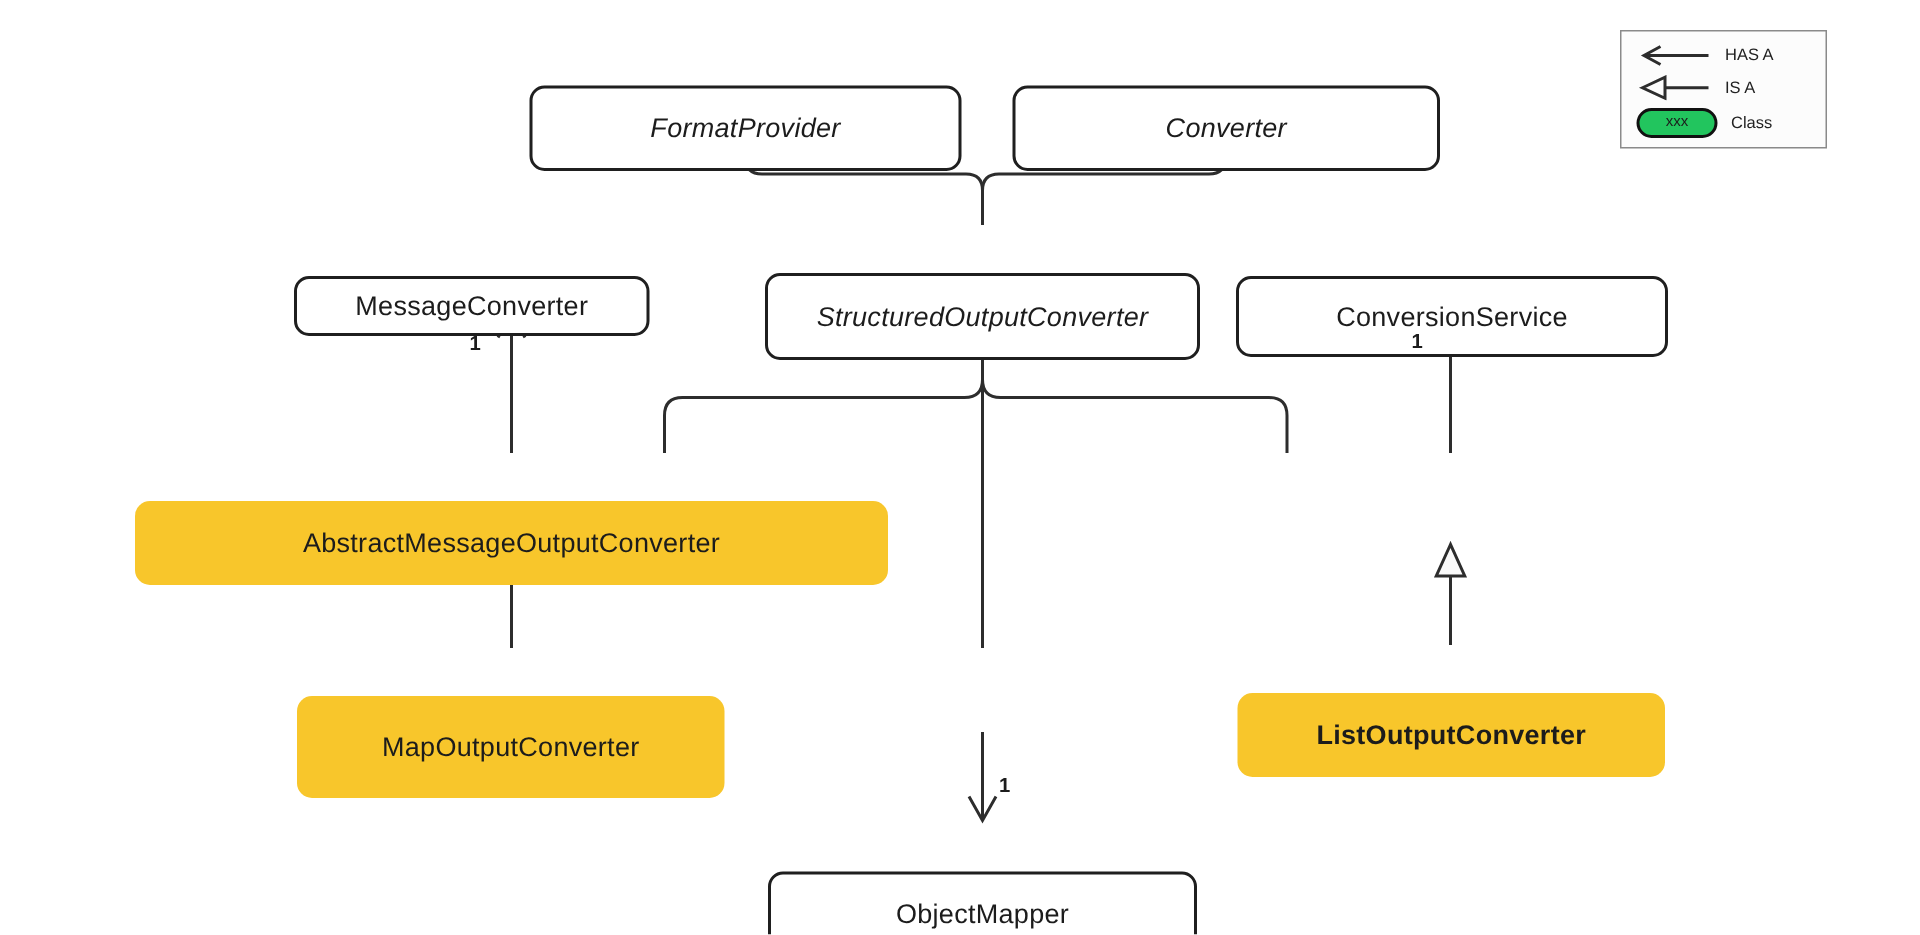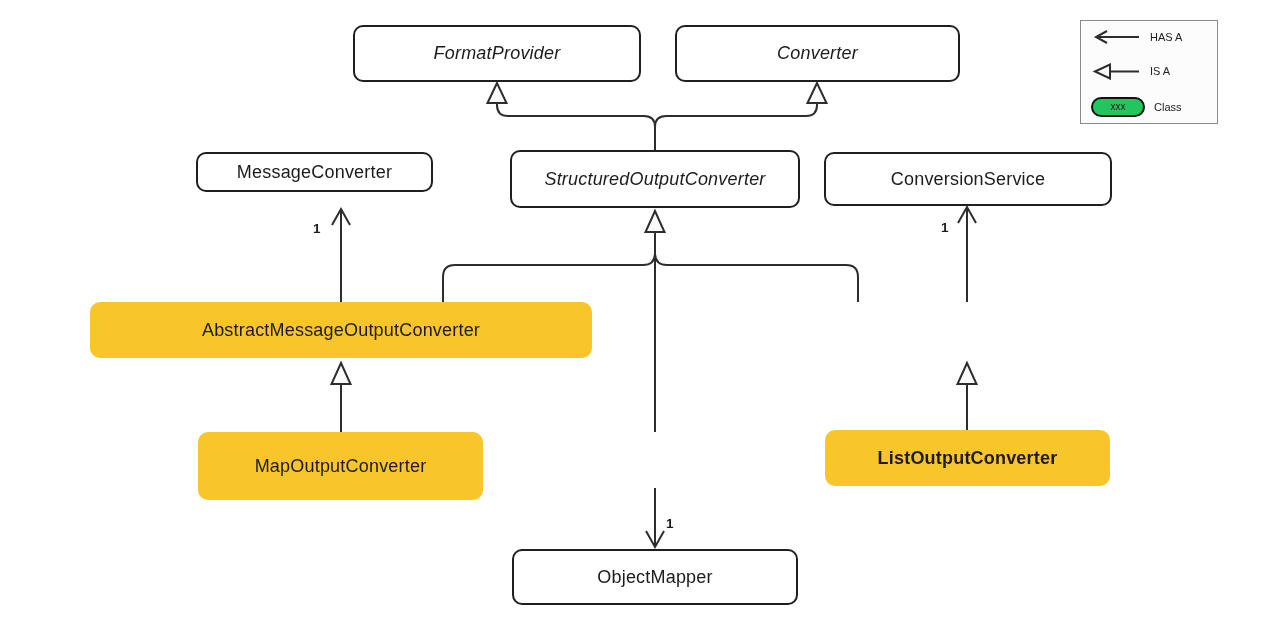--- a/index.html
+++ b/index.html
@@ -4,29 +4,29 @@
 <style>
   html,body{margin:0;padding:0;background:#ffffff;}
   .canvas{
     position:relative;width:1280px;height:623px;background:#ffffff;
     font-family:"Liberation Sans","DejaVu Sans",sans-serif;color:#1c1c1c;overflow:hidden;
   }
   .wires{position:absolute;left:0;top:0;width:1280px;height:623px;}
   .node{
     position:absolute;display:flex;align-items:center;justify-content:center;
     font-size:18px;letter-spacing:0.2px;border-radius:10px;box-sizing:border-box;
-    background:#ffffff;border:2px solid #1f1f1f;text-align:center;
+    background:#ffffff;border:2px solid #1f1f1f;text-align:center;margin-top:32px;
   }
   .node.iface{font-style:italic;}
   .node.hl{background:#F8C62B;border:none;}
   .mult{
     position:absolute;font-size:13.5px;font-weight:bold;color:#1c1c1c;line-height:1;
   }
   .legend{
-    position:absolute;left:1080px;top:20px;width:138px;height:104px;box-sizing:border-box;
+    position:absolute;left:1080px;top:20px;width:138px;height:79px;box-sizing:border-box;
     background:#fcfcfc;border:1px solid #8a8a8a;padding:8px 10px 6px 10px;
     display:flex;flex-direction:column;justify-content:space-between;
   }
   .legend-row{display:flex;align-items:center;gap:9px;}
   .legend-label{font-size:11px;color:#222;white-space:nowrap;}
   .legend-chip{
     display:inline-flex;align-items:center;justify-content:center;
     min-width:30px;padding:3px 10px;border:2.5px solid #111;border-radius:12px;
     font-size:10px;line-height:1;background:#22c55e;
   }

